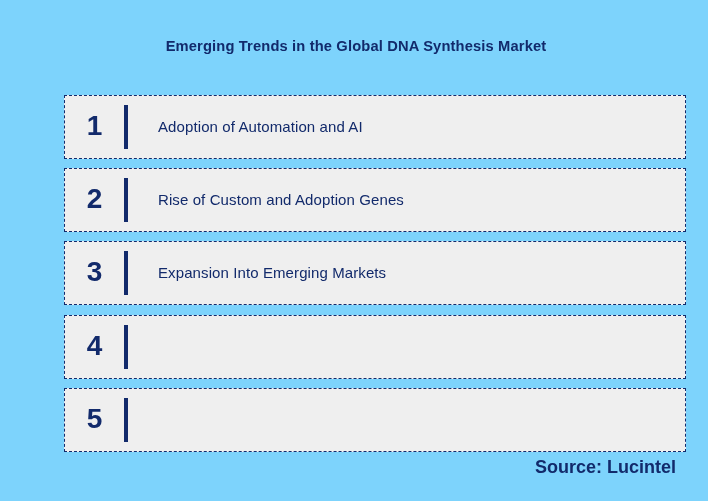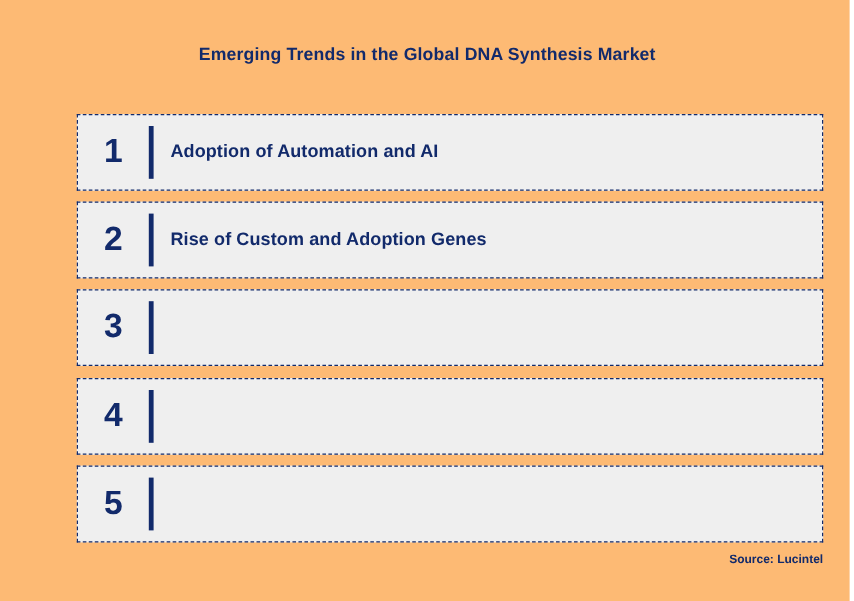--- a/index.html
+++ b/index.html
@@ -10,21 +10,21 @@
     width: 712px;
     height: 501px;
     background: #ffffff;
     font-family: "Liberation Sans", sans-serif;
     overflow: hidden;
   }
   #infographic {
     position: relative;
     width: 708px;
     height: 501px;
-    background: #fdba74;
+    background: #7dd3fc;
   }
   #chart-title {
     position: absolute;
     left: 0;
     top: 36px;
     width: 712px;
     text-align: center;
     font-size: 14.7px;
     font-weight: bold;
     color: #122a6b;
@@ -59,32 +59,32 @@
     padding-bottom: 2px;
   }
   .trend-divider {
     flex: 0 0 4px;
     width: 4px;
     height: 44px;
     background: #122a6b;
   }
   .trend-label {
     flex: 1 1 auto;
-    padding-left: 14px;
+    padding-left: 30px;
     font-size: 15px;
-    font-weight: bold;
+    font-weight: normal;
     color: #122a6b;
     letter-spacing: 0.1px;
     line-height: 20px;
   }
   #source-note {
     position: absolute;
-    right: 22px;
+    right: 32px;
     top: 458px;
-    font-size: 10px;
+    font-size: 18px;
     font-weight: bold;
     color: #122a6b;
     line-height: 18px;
   }
 </style>
 </head>
 <body>
 
 <div id="infographic">
 
@@ -100,20 +100,21 @@
 
     <div class="trend-row">
       <div class="trend-rank">2</div>
       <div class="trend-divider"></div>
       <div class="trend-label">Rise of Custom and Adoption Genes</div>
     </div>
 
     <div class="trend-row">
       <div class="trend-rank">3</div>
       <div class="trend-divider"></div>
+      <div class="trend-label">Expansion Into Emerging Markets</div>
     </div>
 
     <div class="trend-row">
       <div class="trend-rank">4</div>
       <div class="trend-divider"></div>
     </div>
 
     <div class="trend-row">
       <div class="trend-rank">5</div>
       <div class="trend-divider"></div>

